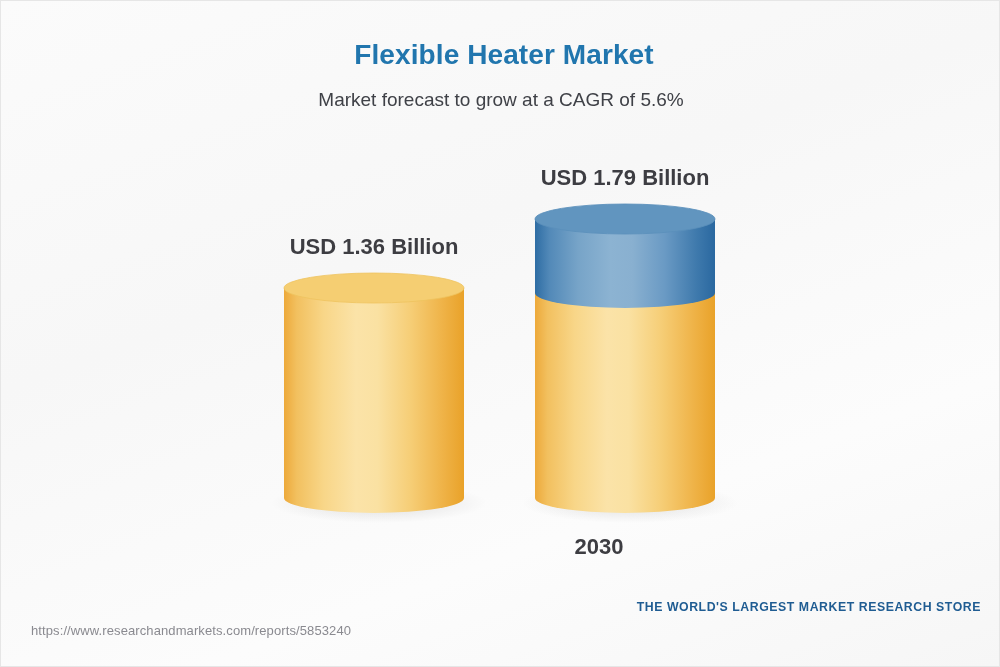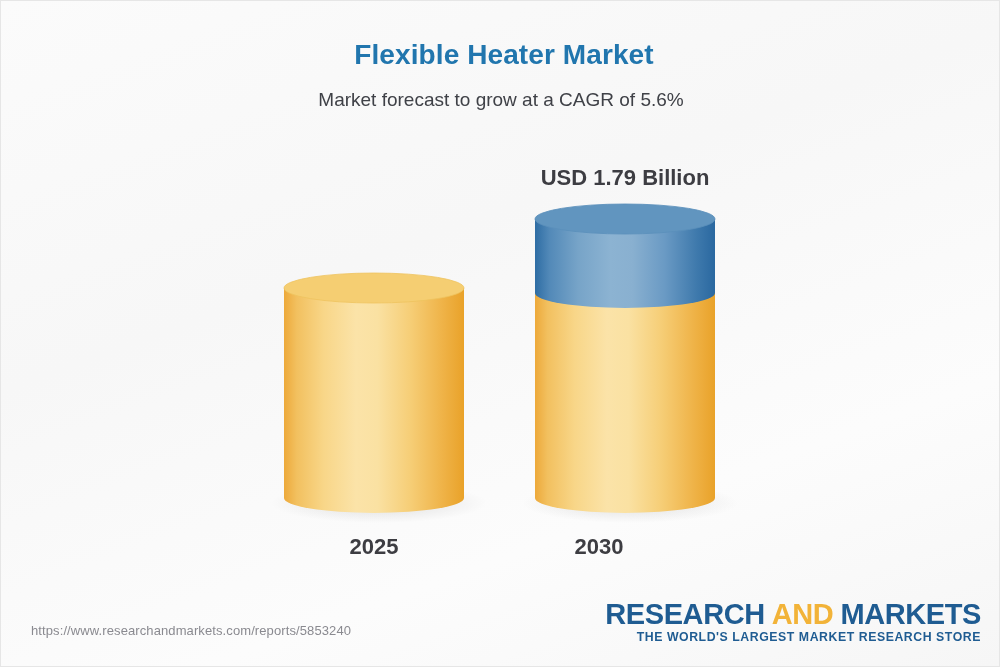--- a/index.html
+++ b/index.html
@@ -178,26 +178,25 @@
 
         <path d="M 534,292 L 534,497 A 90,15 0 0 0 714,497 L 714,292 Z" fill="url(#gradYellow)"></path>
 
         <path d="M 534,218 L 534,292 A 90,15 0 0 0 714,292 L 714,218 Z" fill="url(#gradBlue)"></path>
 
         <ellipse cx="624" cy="218" rx="90" ry="15" fill="#6195BF"></ellipse>
         <ellipse cx="624" cy="218" rx="90" ry="15" fill="none" stroke="#5B8FBB" stroke-width="1" opacity="0.85"></ellipse>
       </g>
     </svg>
 
+    <div class="value-label" id="value-label-0">USD 1.36 Billion</div>
     <div class="value-label" id="value-label-1">USD 1.79 Billion</div>
 
-    <div class="category-label" id="category-label-0">2025</div>
     <div class="category-label" id="category-label-1">2030</div>
   </div>
 
   <div id="source-url">https://www.researchandmarkets.com/reports/5853240</div>
 
   <div id="brand-logo">
-    <div id="brand-wordmark"><span class="brand-word-dark">RESEARCH</span><span class="brand-word-gold" style="margin:0 7px;">AND</span><span class="brand-word-dark">MARKETS</span></div>
     <div id="brand-tagline">THE WORLD'S LARGEST MARKET RESEARCH STORE</div>
   </div>
 
 </div>
 
 </body></html>

